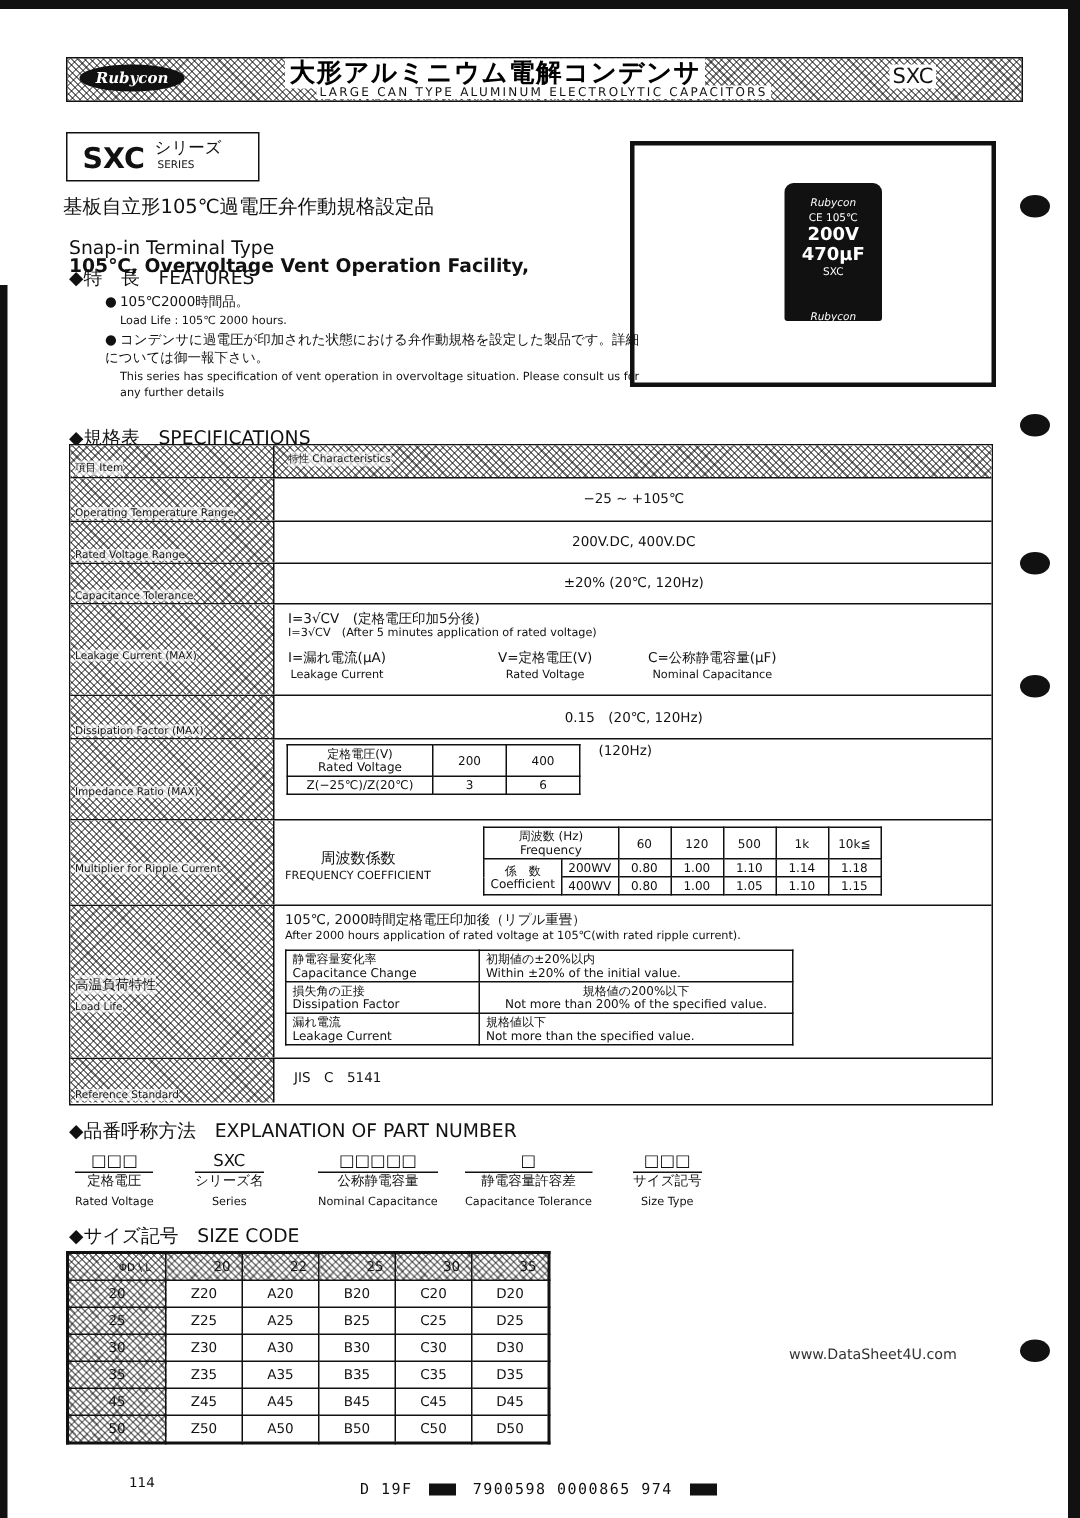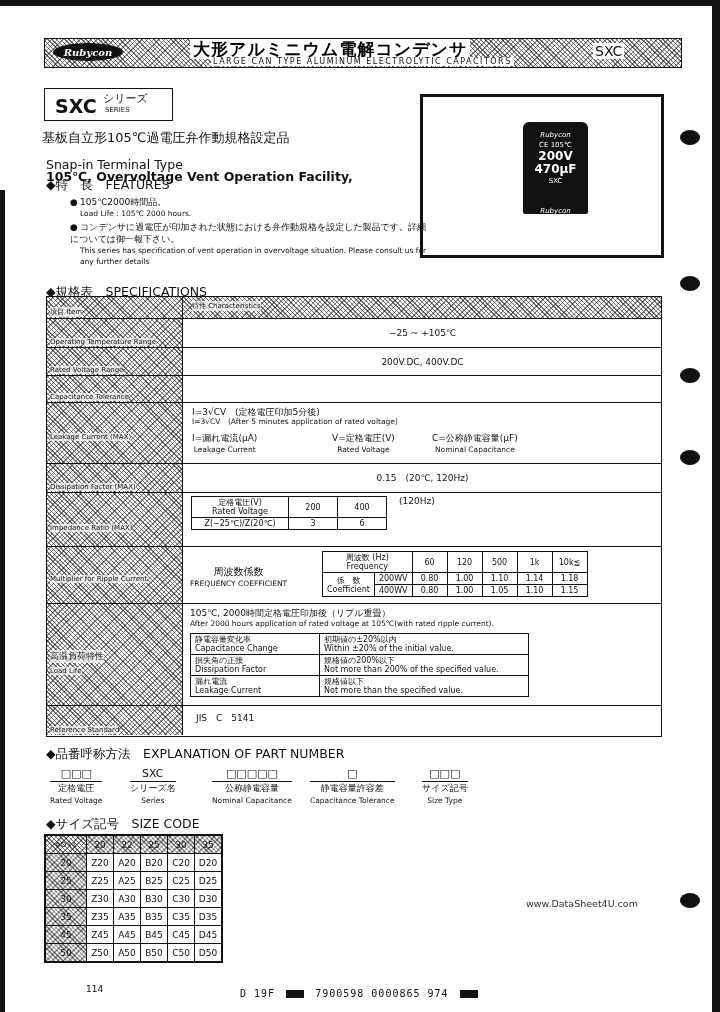--- a/index.html
+++ b/index.html
@@ -52,21 +52,21 @@
   .mini td{border:1px solid #111;text-align:center;padding:1px 4px;}
   .jis{position:absolute;left:12px;top:6px;font-size:9px;}
   
   .pn{position:absolute;top:767px;text-align:center;font-size:8px;}
   .pn .box{font-size:11px;border-bottom:1px solid #111;padding:0 6px;line-height:14px;}
   .pn .jp{font-size:9px;line-height:13px;}
   .pn .en{font-size:7.5px;line-height:11px;}
   
   .size{position:absolute;left:44px;top:834px;border-collapse:collapse;border:2px solid #111;font-size:9px;}
   .size td{border:1px solid #111;width:26px;height:17px;text-align:center;padding:0;}
-  .size td.h{background-color:#fff;}
+  .size td.h{background-color:#fff;padding-left:24px;}
   .wm{position:absolute;left:526px;top:898px;font-size:9.5px;color:#333;}
   .pgnum{position:absolute;left:46px;top:984px;font-size:9px;margin-left:40px;}
   .barcode{position:absolute;left:240px;top:988px;font-family:"DejaVu Sans Mono",monospace;font-size:10px;letter-spacing:1px;}
   .blk{display:inline-block;width:18px;height:8px;background:#111;vertical-align:middle;margin:0 4px;}
 </style>
 </head>
 <body>
 
 <div class="edge-top"></div>
 <div class="edge-left"></div>
@@ -134,20 +134,21 @@
   <div class="row" style="top:51px;height:27px">
     <div class="lab dither">
         <span>Rated Voltage Range</span>
       </div>
     <div class="val center">200V.DC, 400V.DC</div>
   </div>
   <div class="row" style="top:79px;height:26px">
     <div class="lab dither">
         <span>Capacitance Tolerance</span>
       </div>
+    <div class="val center">±20%  (20℃, 120Hz)</div>
   </div>
   <div class="row" style="top:106px;height:60px">
     <div class="lab dither">
         <span style="bottom:22px">Leakage Current (MAX)</span>
       </div>
     <div class="val">
       <div style="position:absolute;left:8px;top:3px;font-size:9px">I=3√CV　(定格電圧印加5分後)</div>
       <div style="position:absolute;left:8px;top:14px;font-size:7.5px">I=3√CV　(After 5 minutes application of rated voltage)</div>
       <div style="position:absolute;left:8px;top:29px;font-size:9px;text-align:center">
           <div>I=漏れ電流(μA)</div>
@@ -258,21 +259,21 @@
             <td style="width:200px;text-align:left;line-height:9px">
                 <div>初期値の±20%以内</div>
                 <div>Within ±20% of the initial value.</div>
               </td>
             </tr>
         <tr>
               <td style="text-align:left;line-height:9px">
                 <div>損失角の正接</div>
                 <div>Dissipation Factor</div>
               </td>
-            <td style="text-align:left;line-height:9px">
+            <td style="text-align:center;line-height:9px">
                 <div>規格値の200%以下</div>
                 <div>Not more than 200% of the specified value.</div>
               </td>
             </tr>
         <tr>
               <td style="text-align:left;line-height:9px">
                 <div>漏れ電流</div>
                 <div>Leakage Current</div>
               </td>
             <td style="text-align:left;line-height:9px">

